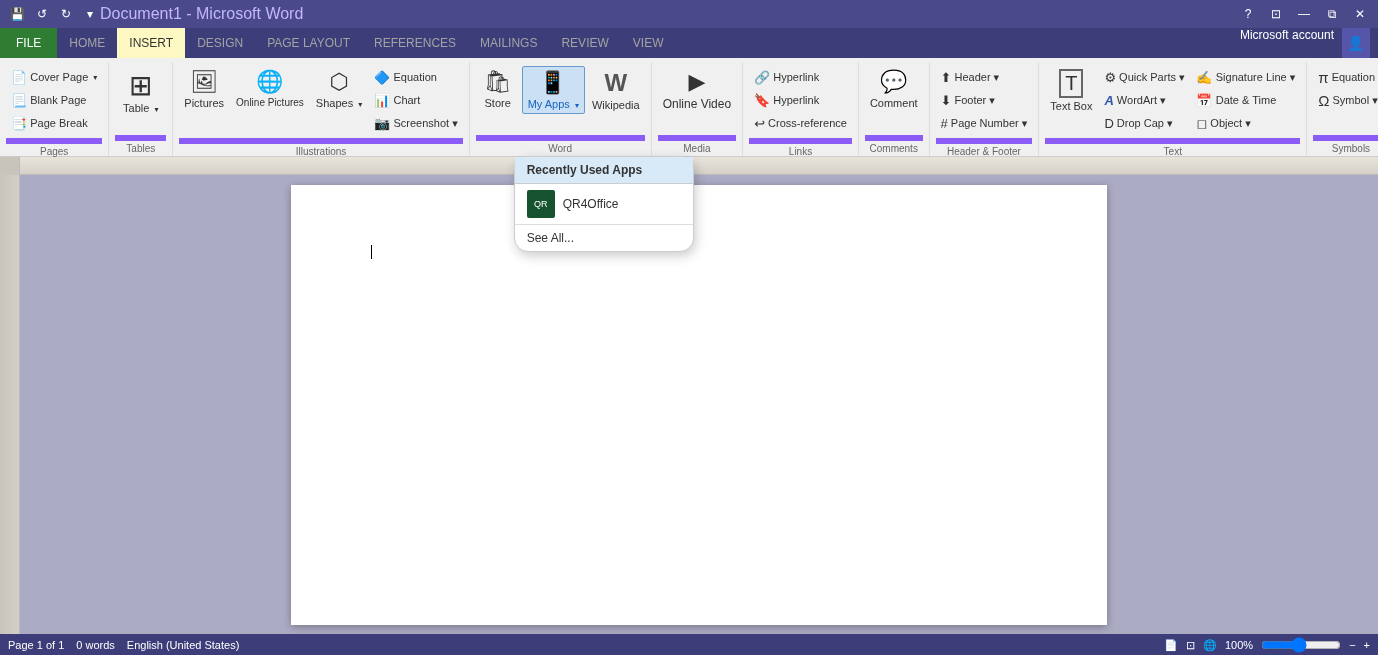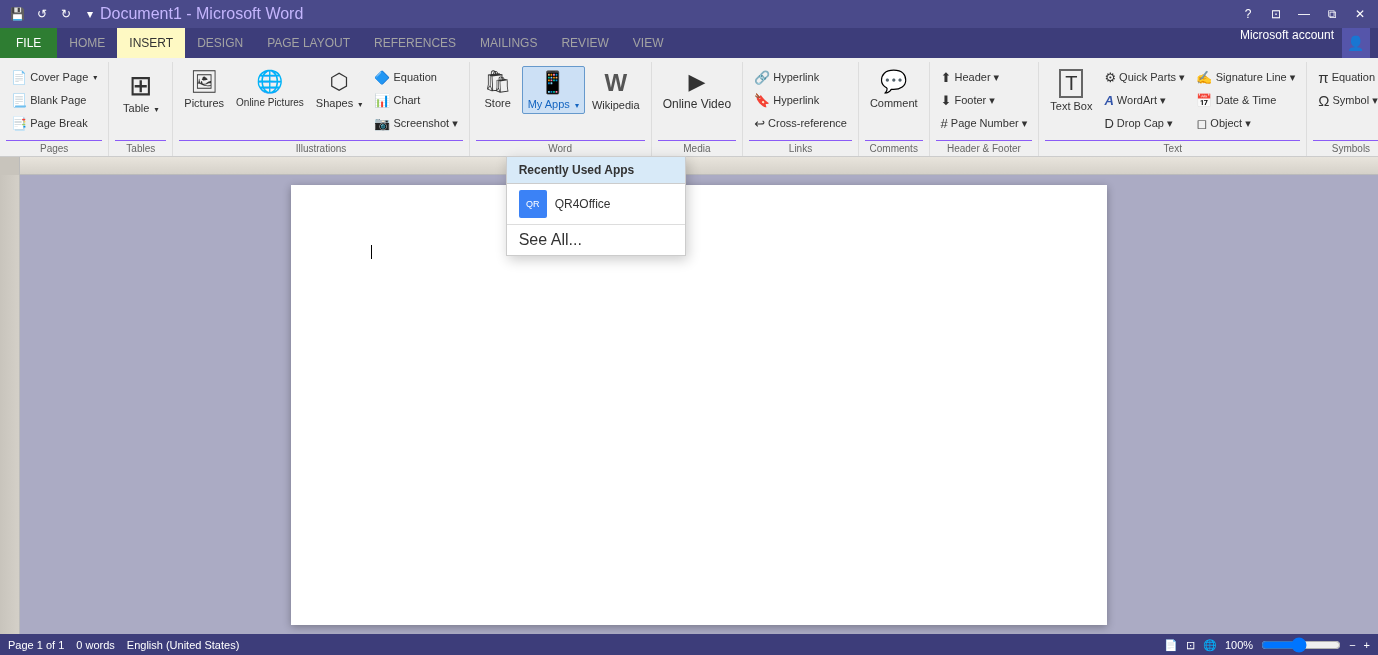--- a/index.html
+++ b/index.html
@@ -72,21 +72,21 @@
       flex: 1;
       gap: 2px;
     }
     .ribbon-group-label {
       font-size: 10px;
       color: #666;
       margin-top: auto;
       padding: 2px 0 2px 0;
       text-align: center;
       width: 100%;
-      border-top: 1px solid #8b5cf6;
+      border-top: 6px solid #8b5cf6;
       margin-top: 4px;
     }
     .ribbon-btn {
       display: flex;
       flex-direction: column;
       align-items: center;
       padding: 3px 5px;
       cursor: pointer;
       border-radius: 2px;
       min-width: 44px;
@@ -194,28 +194,28 @@
       padding: 6px 12px;
       font-size: 12px;
       cursor: pointer;
       display: flex;
       align-items: center;
       gap: 8px;
       color: #333;
     }
     .dropdown-see-all {
       padding: 6px 12px;
-      font-size: 16px;
+      font-size: 12px;
       cursor: pointer;
       color: #333;
       border-top: 1px solid #ddd;
     }
     .app-icon {
       width: 28px; height: 28px;
-      background: #3b82f6;
+      background: #14532d;
       border-radius: 2px;
       display: flex; align-items: center; justify-content: center;
       font-size: 10px; color: white;
     }
 
     
     .myapps-active {
       background: #cce0f5 !important;
       border: 1px solid #6699cc !important;
     }
@@ -341,21 +341,21 @@
           <span class="icon" style="color:#1565c0;">📱</span>
           <span style="color:#1565c0;">My Apps <span class="dropdown-arrow">▾</span></span>
         </button>
         <button class="ribbon-btn">
           <span class="icon" style="font-size:24px;font-weight:bold;color:#555;">W</span>
           <span>Wikipedia</span>
         </button>
       </div>
       <div class="ribbon-group-label">Word</div>
 
-      <div class="dropdown-overlay" style="top:94px;left:36px;">
+      <div class="dropdown-overlay" style="top:94px;left:44px;border-radius:14px;">
         <div class="dropdown-header">Recently Used Apps</div>
         <div class="dropdown-item">
           <div class="app-icon">
             <span style="font-size:9px;">QR</span>
           </div>
           <span>QR4Office</span>
         </div>
         <div class="dropdown-see-all">See All...</div>
       </div>
     </div>

